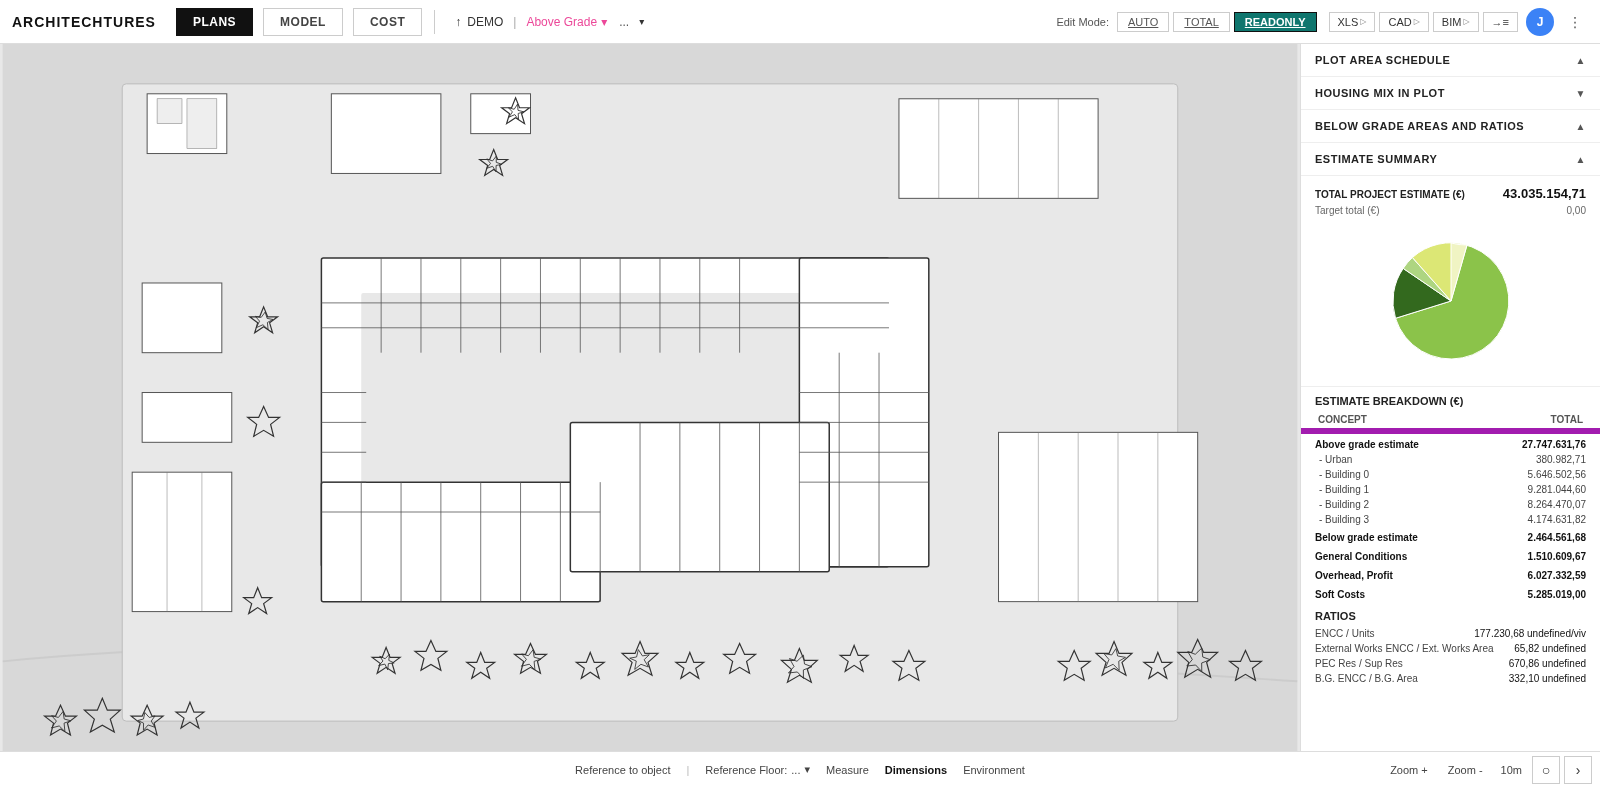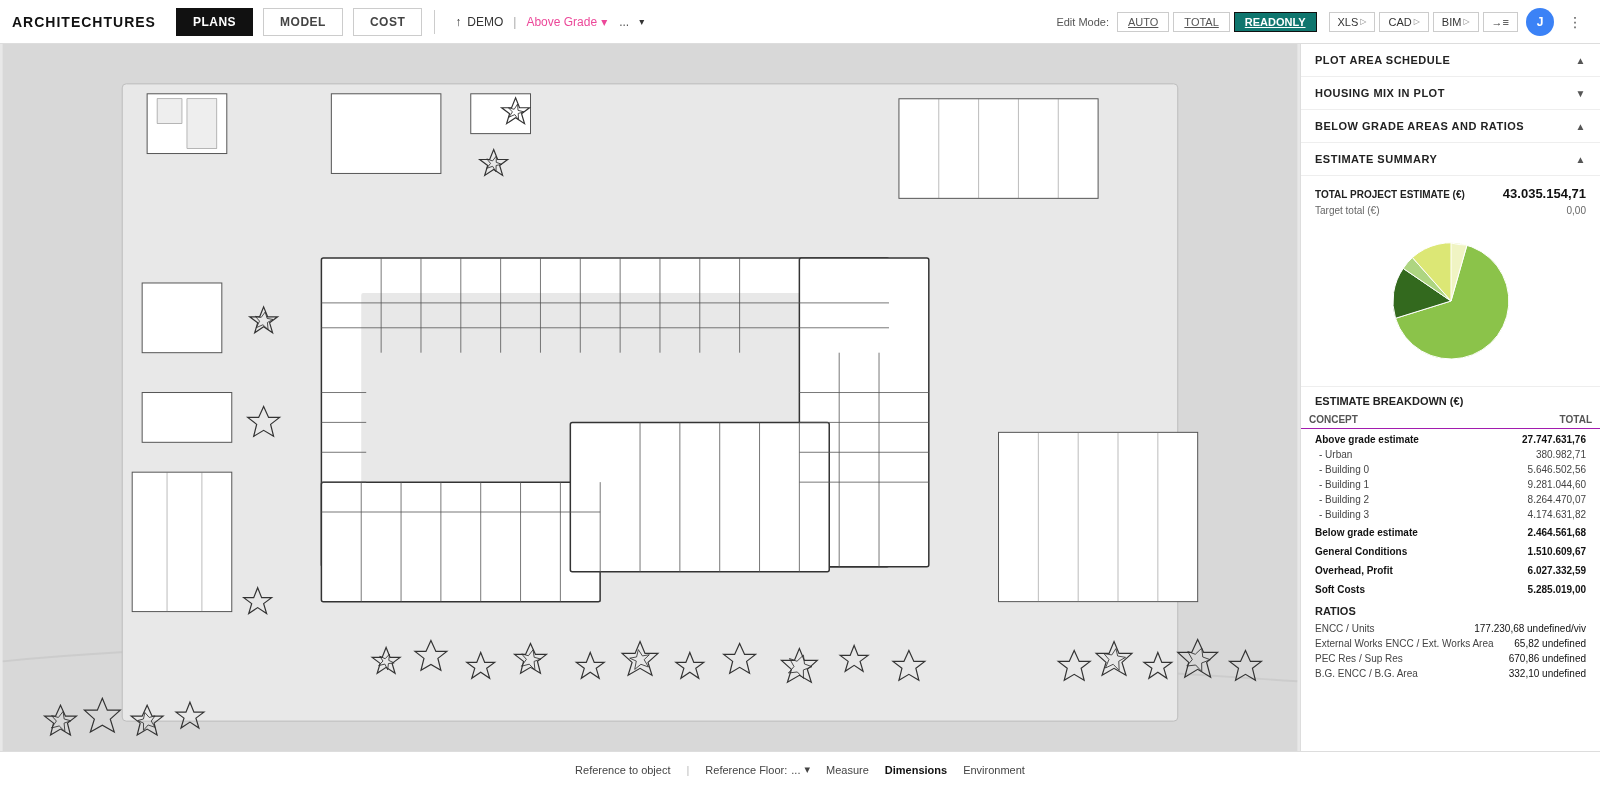--- a/index.html
+++ b/index.html
@@ -114,21 +114,21 @@
     }
 
     
     .breakdown-title {
       font-size: 11px; font-weight: bold; color: #222;
       text-transform: uppercase; padding: 8px 14px 4px;
     }
     .breakdown-table { width: 100%; border-collapse: collapse; }
     .breakdown-table th {
       font-size: 10px; font-weight: bold; color: #555;
-      padding: 3px 8px; text-align: left; border-bottom: 1px solid #a21caf;
+      padding: 3px 17px; text-align: left; border-bottom: 6px solid #a21caf;
       text-transform: uppercase;
     }
     .breakdown-table th:last-child { text-align: right; }
     .breakdown-table td {
       font-size: 10px; padding: 2px 14px; color: #333;
     }
     .breakdown-table td:last-child { text-align: right; font-size: 10px; }
     .breakdown-table tr.row-bold td {
       font-weight: bold; color: #111; padding-top: 5px;
     }
@@ -548,13 +548,20 @@
   <div class="bottom-bar-item">
     <span>Measure</span>
   </div>
   <div class="bottom-bar-item">
     <span class="bottom-bar-active">Dimensions</span>
   </div>
   <div class="bottom-bar-item">
     <span>Environment</span>
   </div>
 
+  <div class="bottom-bar-right">
+    <span class="zoom-btn">Zoom +</span>
+    <span class="zoom-btn">Zoom -</span>
+    <span class="zoom-level">10m</span>
+    <div class="nav-arrow-btn">○</div>
+    <div class="nav-arrow-btn">›</div>
+  </div>
 </div>
 
 </body></html>

